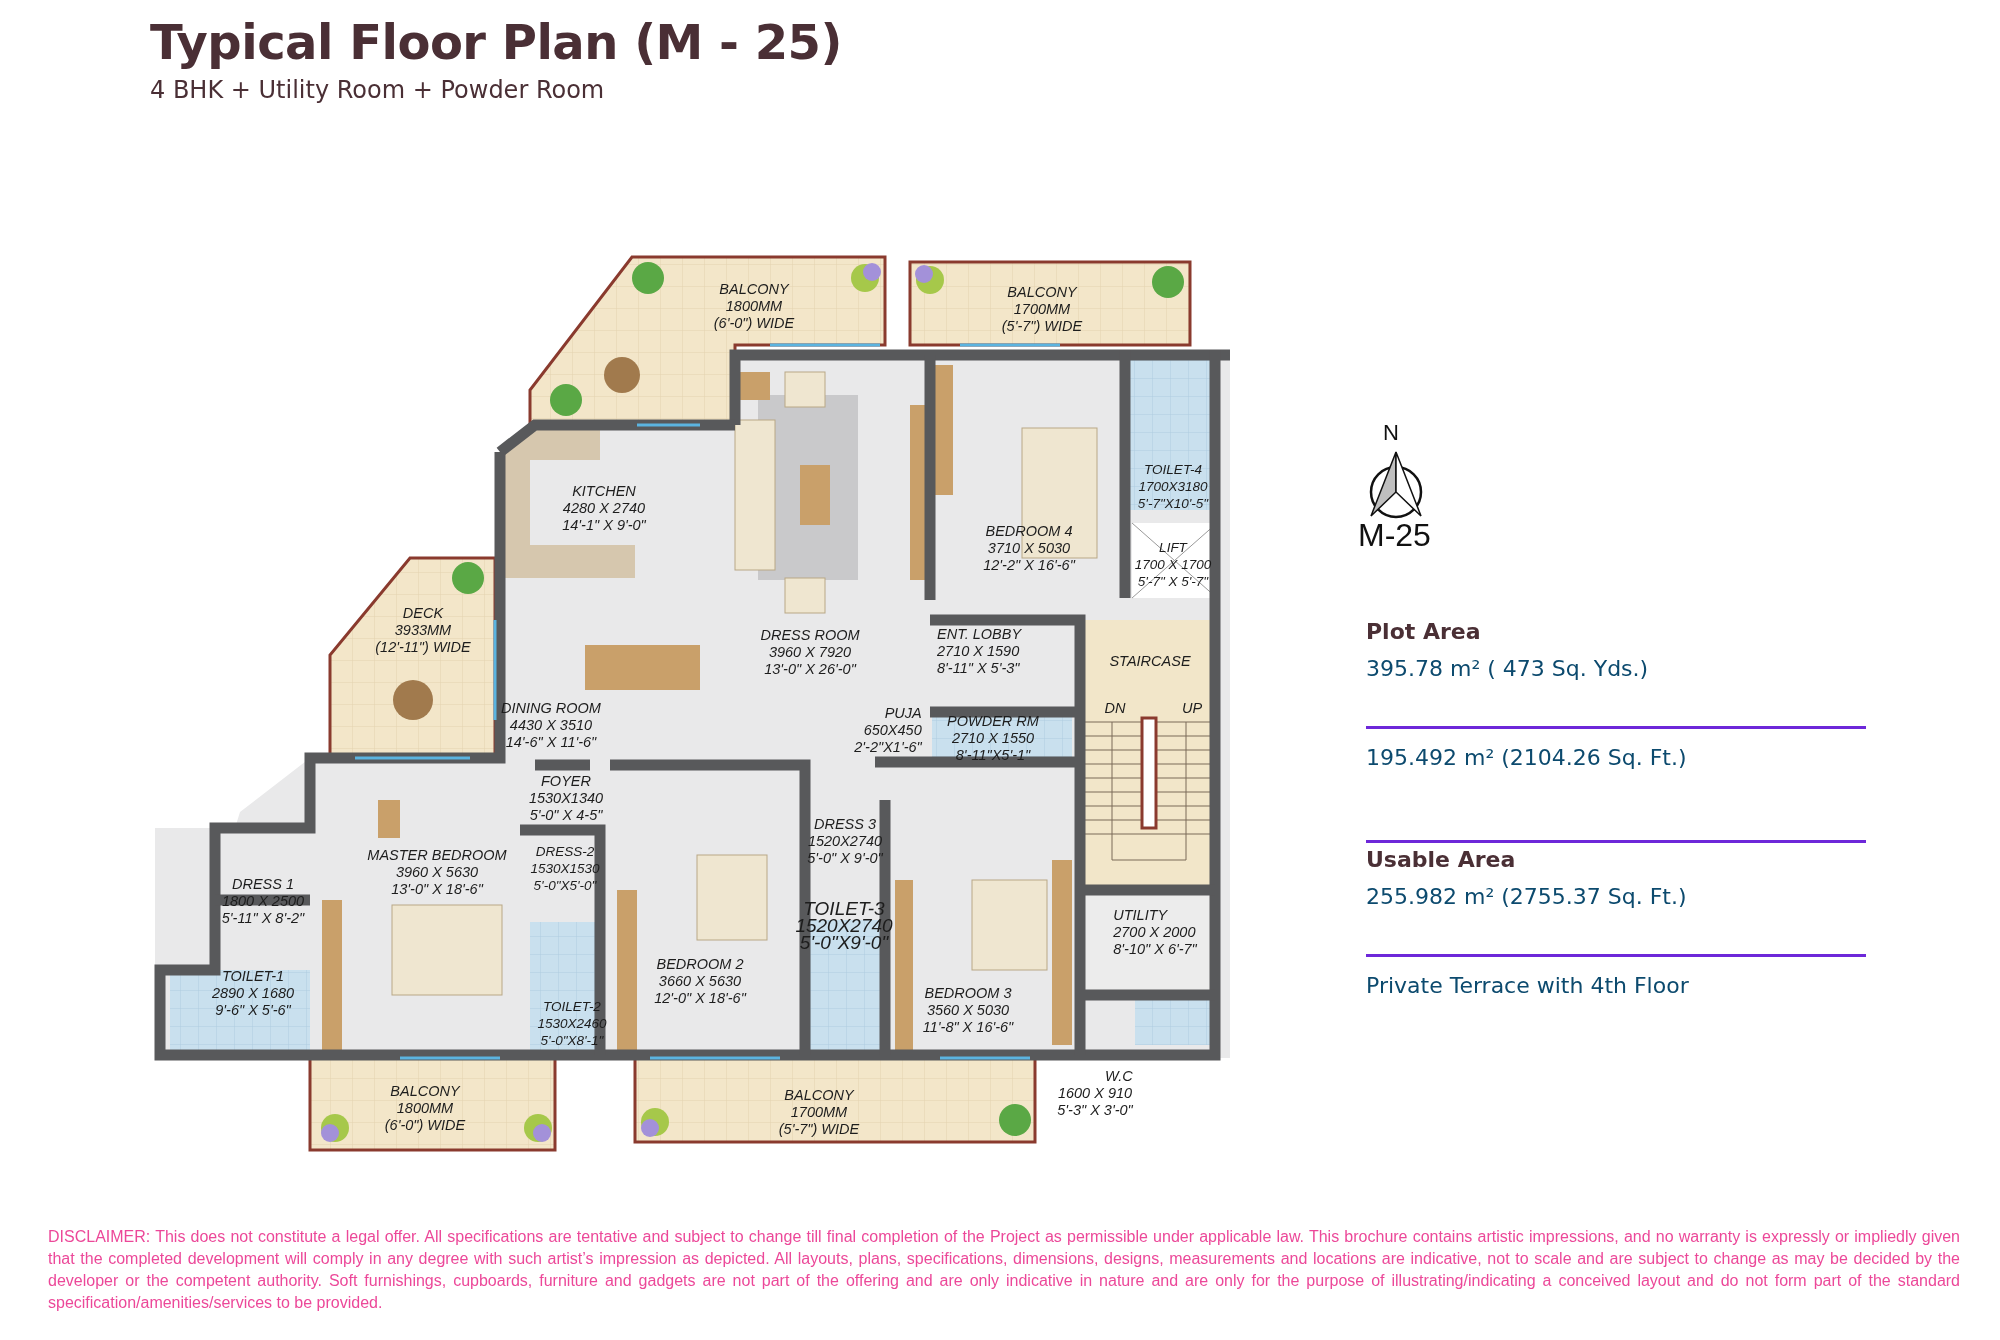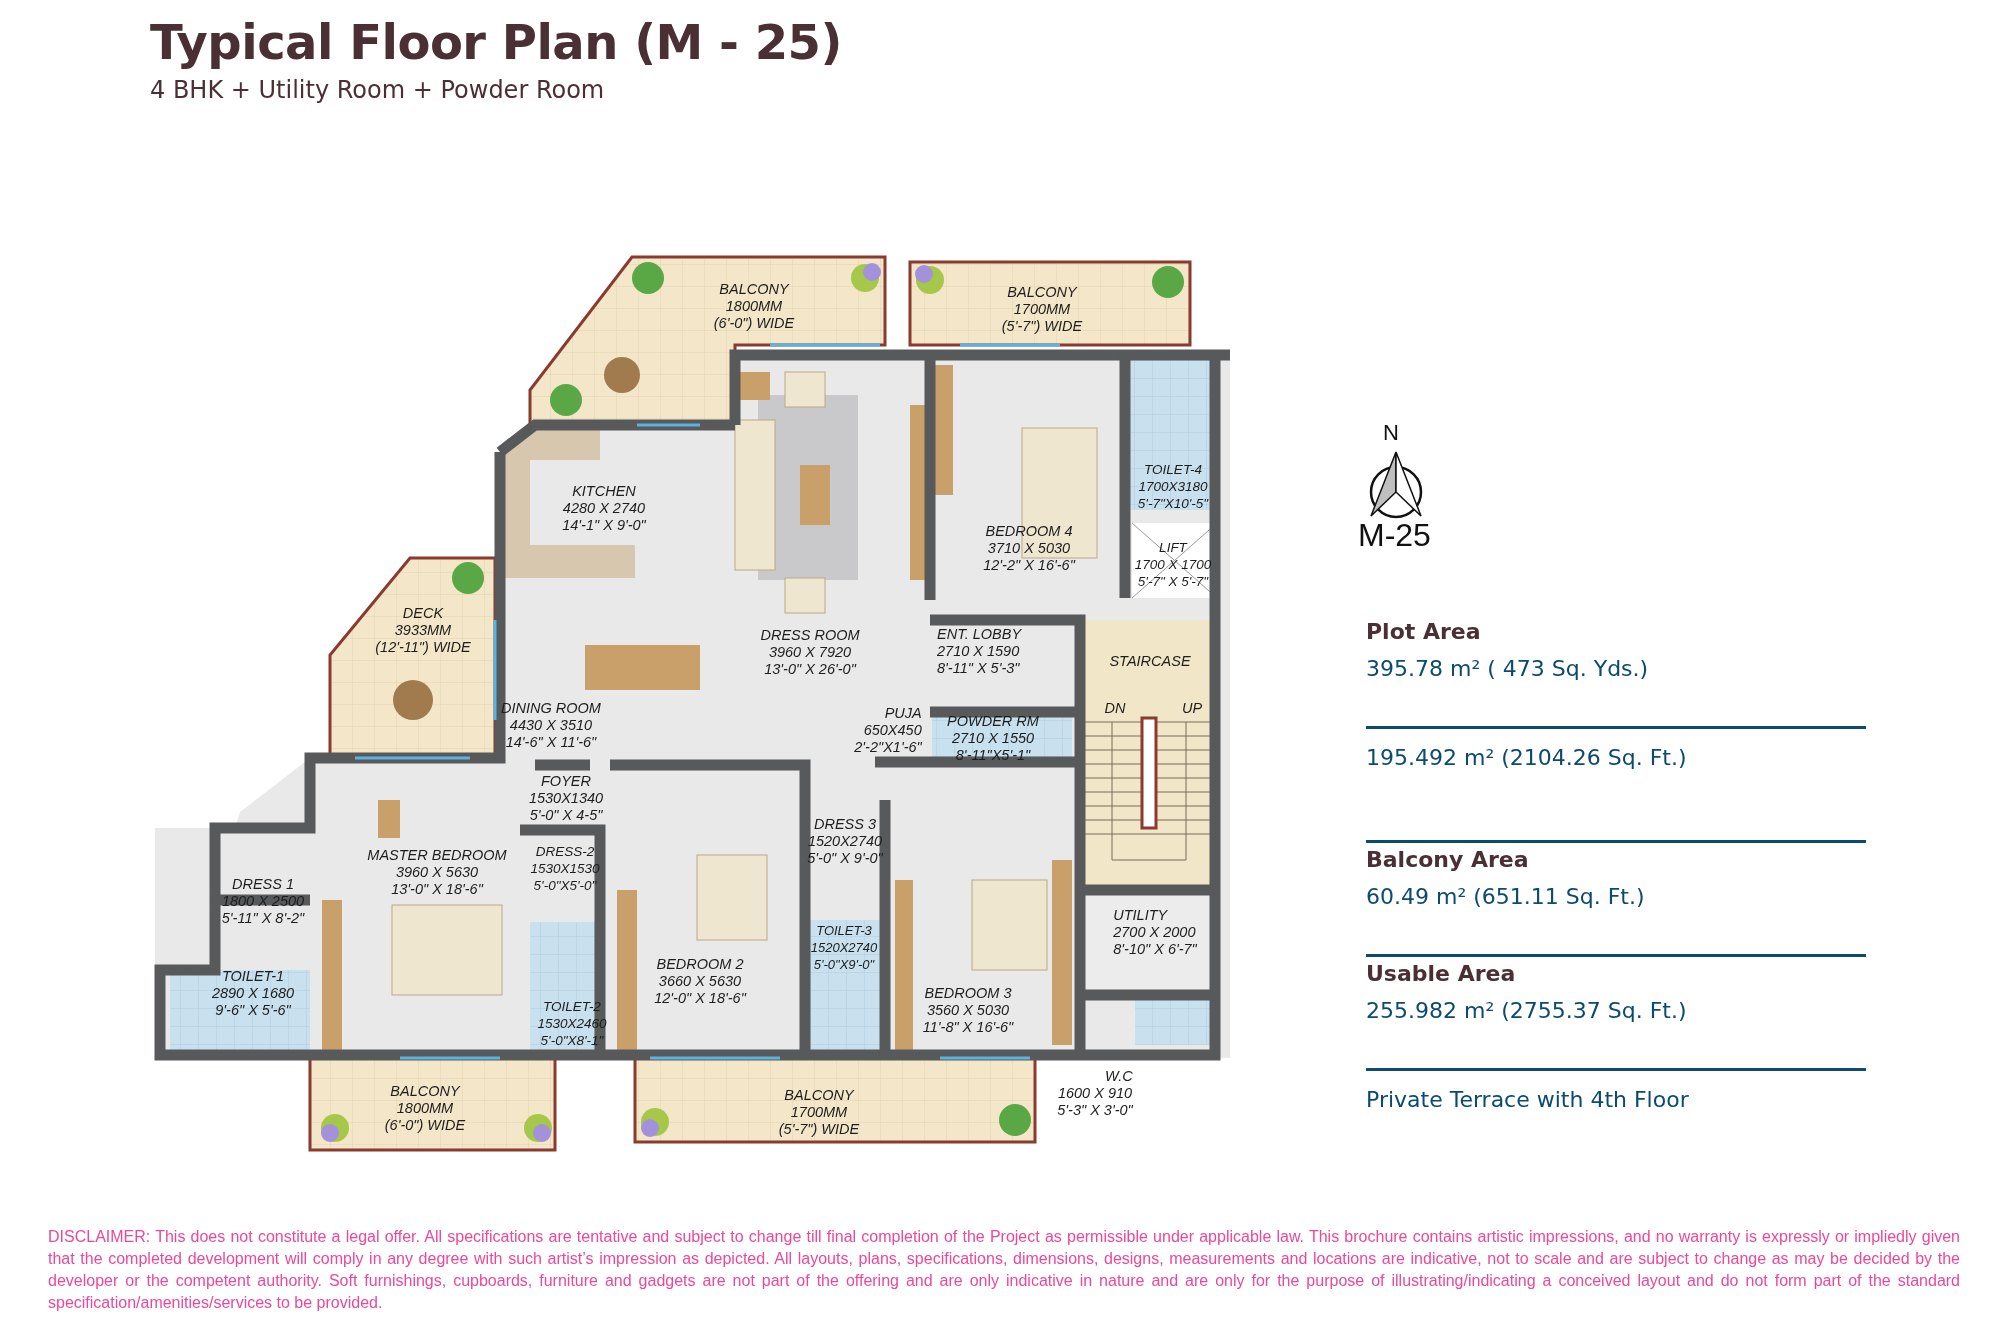--- a/index.html
+++ b/index.html
@@ -12,21 +12,21 @@
   .plan { position: absolute; left: 0; top: 0; width: 2000px; height: 1340px; }
 
   .lbl { position: absolute; font-family: "Liberation Sans", sans-serif; font-size: 14.5px; line-height: 17px; color: #1d1d1d; text-align: center; white-space: nowrap; transform: translateX(-50%); font-style: italic; }
   .lbl span { display: block; }
 
   .compass { position: absolute; left: 1355px; top: 420px; width: 80px; height: 130px; }
   .compass-n { position: absolute; left: 28px; top: 0; font-size: 22px; color: #111; }
   .compass-code { position: absolute; left: 1358px; top: 517px; font-size: 32px; color: #111; font-family: "Liberation Sans", sans-serif; }
 
   .info { position: absolute; left: 1366px; top: 615px; width: 500px; }
-  .info-block { height: 114px; border-bottom: 3px solid #0c4a6e; padding-top: 4px; }
+  .info-block { height: 114px; border-bottom: 3px solid #6d28d9; padding-top: 4px; }
   .info-block:last-child { border-bottom: none; }
   .info-label { font-family: "DejaVu Sans", sans-serif; font-weight: bold; font-size: 22px; color: #4a2f35; }
   .info-value { font-family: "DejaVu Sans", sans-serif; font-size: 22px; color: #0c4a6e; margin-top: 12px; }
 
   .disclaimer { position: absolute; left: 48px; top: 1226px; width: 1912px; font-family: "Liberation Sans", sans-serif; font-size: 16px; line-height: 22px; color: #ec4899; text-align: justify; }
 </style>
 </head>
 <body>
 
 <div class="title">Typical Floor Plan (M - 25)</div>
@@ -256,21 +256,21 @@
 <div class="lbl" style="left:263px;top:876px">
     <span>DRESS 1</span>
     <span>1800 X 2500</span>
     <span>5'-11" X 8'-2"</span>
   </div>
 <div class="lbl" style="left:1155px;top:907px;text-align:left">
     <span>UTILITY</span>
     <span>2700 X 2000</span>
     <span>8'-10" X 6'-7"</span>
   </div>
-<div class="lbl" style="left:844px;top:922px;font-size:13px">
+<div class="lbl" style="left:844px;top:900px;font-size:19px">
     <span>TOILET-3</span>
     <span>1520X2740</span>
     <span>5'-0"X9'-0"</span>
   </div>
 <div class="lbl" style="left:700px;top:956px">
     <span>BEDROOM 2</span>
     <span>3660 X 5630</span>
     <span>12'-0" X 18'-6"</span>
   </div>
 <div class="lbl" style="left:968px;top:985px">
@@ -316,24 +316,20 @@
 
 <div class="info">
   <div class="info-block">
     <div class="info-label">Plot Area</div>
     <div class="info-value">395.78 m² ( 473 Sq. Yds.)</div>
   </div>
   <div class="info-block">
     <div class="info-value">195.492 m² (2104.26 Sq. Ft.)</div>
   </div>
   <div class="info-block">
-    <div class="info-label">Balcony Area</div>
-    <div class="info-value">60.49 m² (651.11 Sq. Ft.)</div>
-  </div>
-  <div class="info-block">
     <div class="info-label">Usable Area</div>
     <div class="info-value">255.982 m² (2755.37 Sq. Ft.)</div>
   </div>
   <div class="info-block">
     <div class="info-value">Private Terrace with 4th Floor</div>
   </div>
 </div>
 
 <div class="disclaimer">DISCLAIMER: This does not constitute a legal offer. All specifications are tentative and subject to change till final completion of the Project as permissible under applicable law. This brochure contains artistic impressions, and no warranty is expressly or impliedly given that the completed development will comply in any degree with such artist’s impression as depicted. All layouts, plans, specifications, dimensions, designs, measurements and locations are indicative, not to scale and are subject to change as may be decided by the developer or the competent authority. Soft furnishings, cupboards, furniture and gadgets are not part of the offering and are only indicative in nature and are only for the purpose of illustrating/indicating a conceived layout and do not form part of the standard specification/amenities/services to be provided.</div>
 

